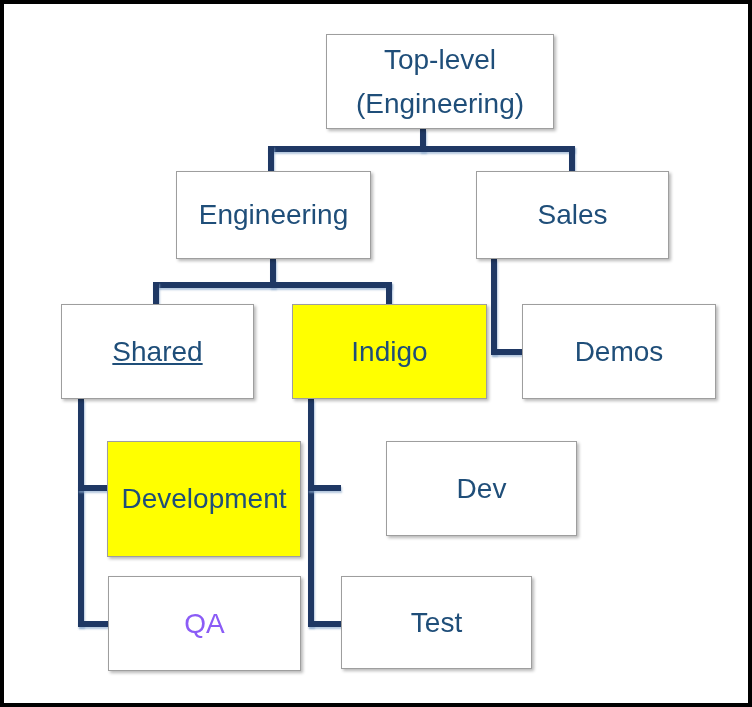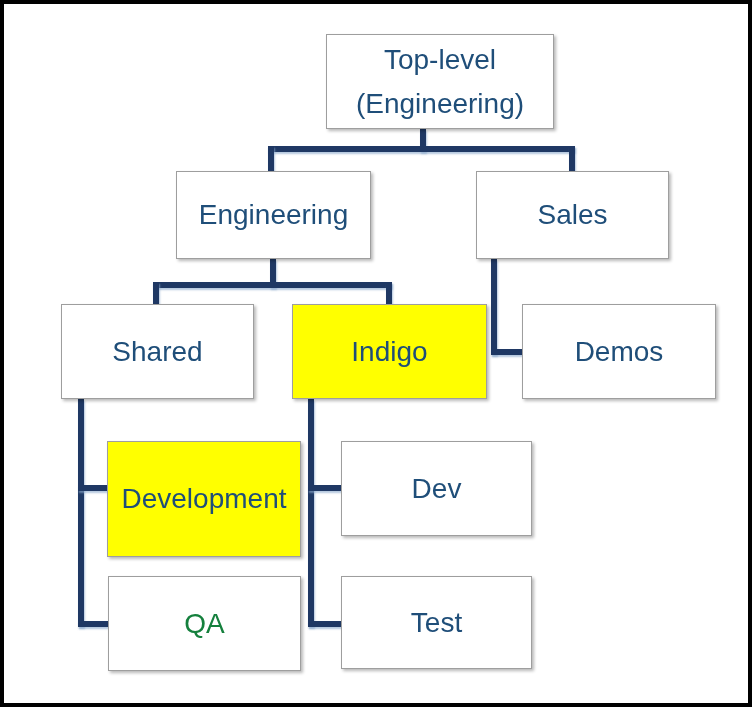--- a/index.html
+++ b/index.html
@@ -102,41 +102,41 @@
   </div>
 
   <div class="node n-engineering" style="color: rgb(31, 78, 121);">
     <span>Engineering</span>
   </div>
 
   <div class="node n-sales" style="color: rgb(31, 78, 121);">
     <span>Sales</span>
   </div>
 
-  <div class="node n-shared" style="color: rgb(31, 78, 121);">
+  <div class="node n-shared" style="color: rgb(31, 78, 121); text-decoration: underline;">
     <span>Shared</span>
   </div>
 
   <div class="node n-indigo" style="color: rgb(31, 78, 121); background: rgb(255, 255, 0); justify-content: center;">
     <span>Indigo</span>
   </div>
 
   <div class="node n-demos" style="color: rgb(31, 78, 121);">
     <span>Demos</span>
   </div>
 
   <div class="node n-development" style="color: rgb(31, 78, 121); background: rgb(255, 255, 0);">
     <span>Development</span>
   </div>
 
-  <div class="node n-dev" style="color: rgb(31, 78, 121);">
+  <div class="node n-dev" style="color: rgb(31, 78, 121); margin-left: 45px;">
     <span>Dev</span>
   </div>
 
-  <div class="node n-qa" style="color: #15803d;">
+  <div class="node n-qa" style="color: #8b5cf6;">
     <span>QA</span>
   </div>
 
   <div class="node n-test" style="color: rgb(31, 78, 121);">
     <span>Test</span>
   </div>
 
 </div>
 
 </body></html>

